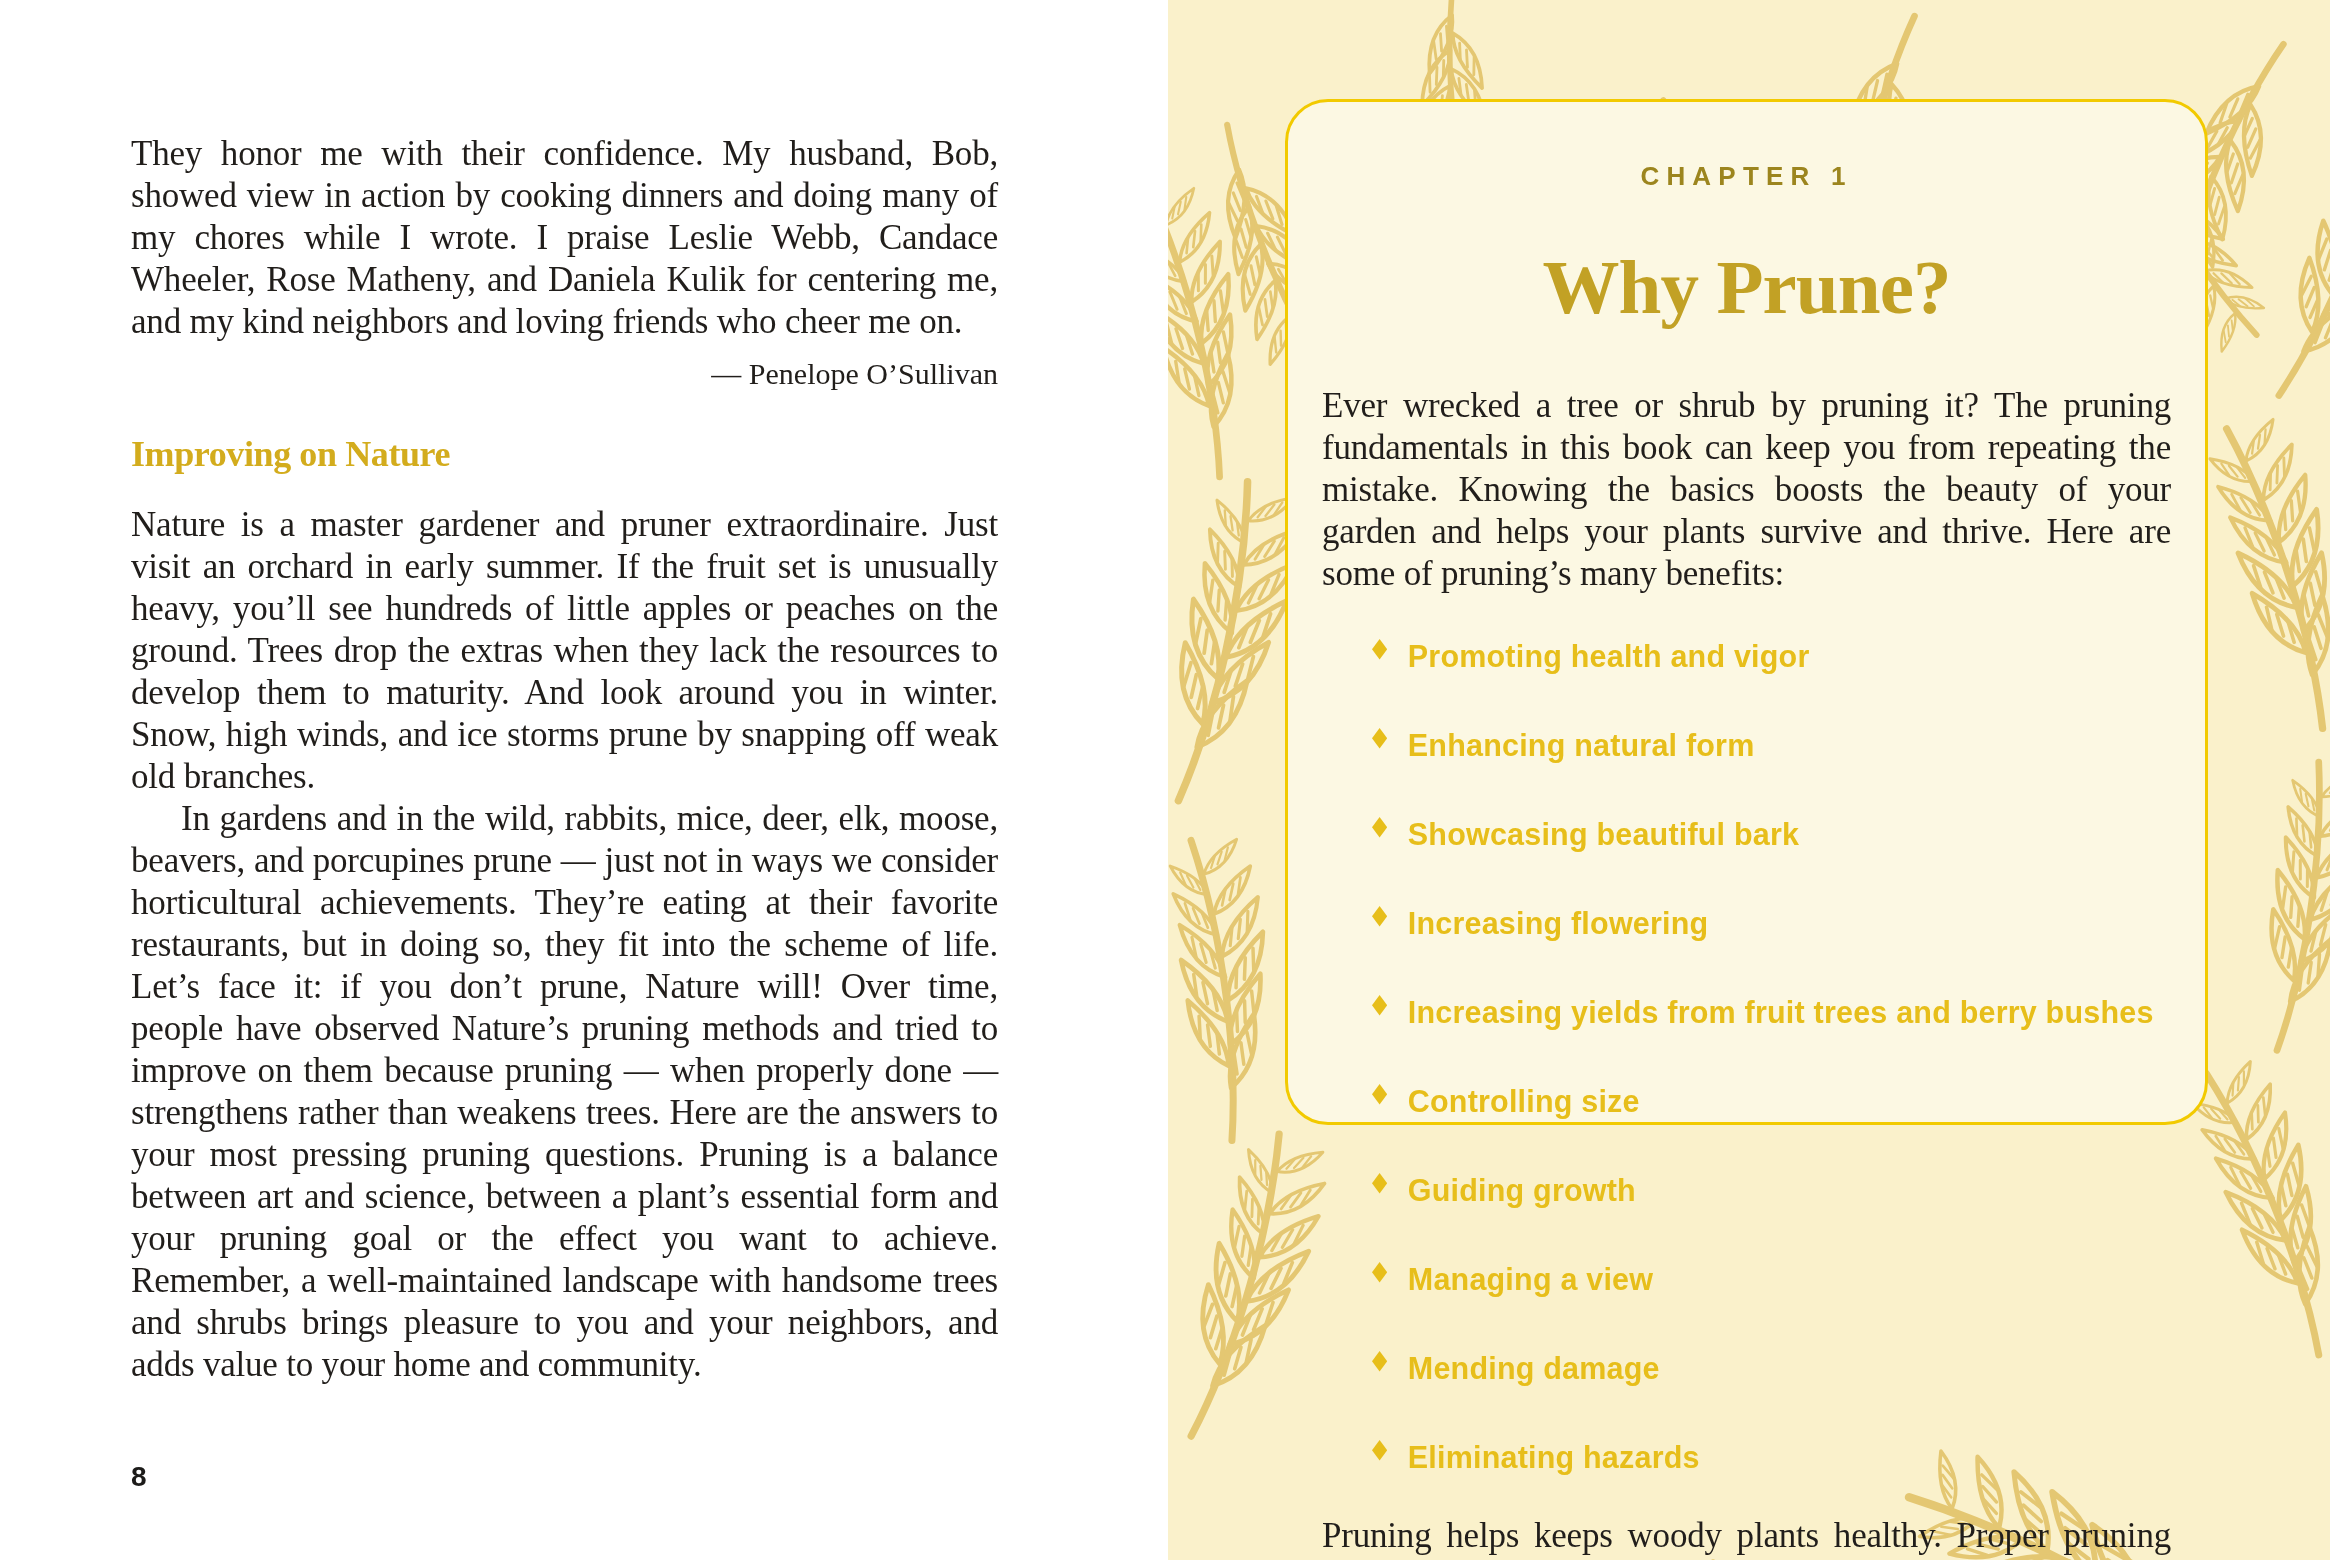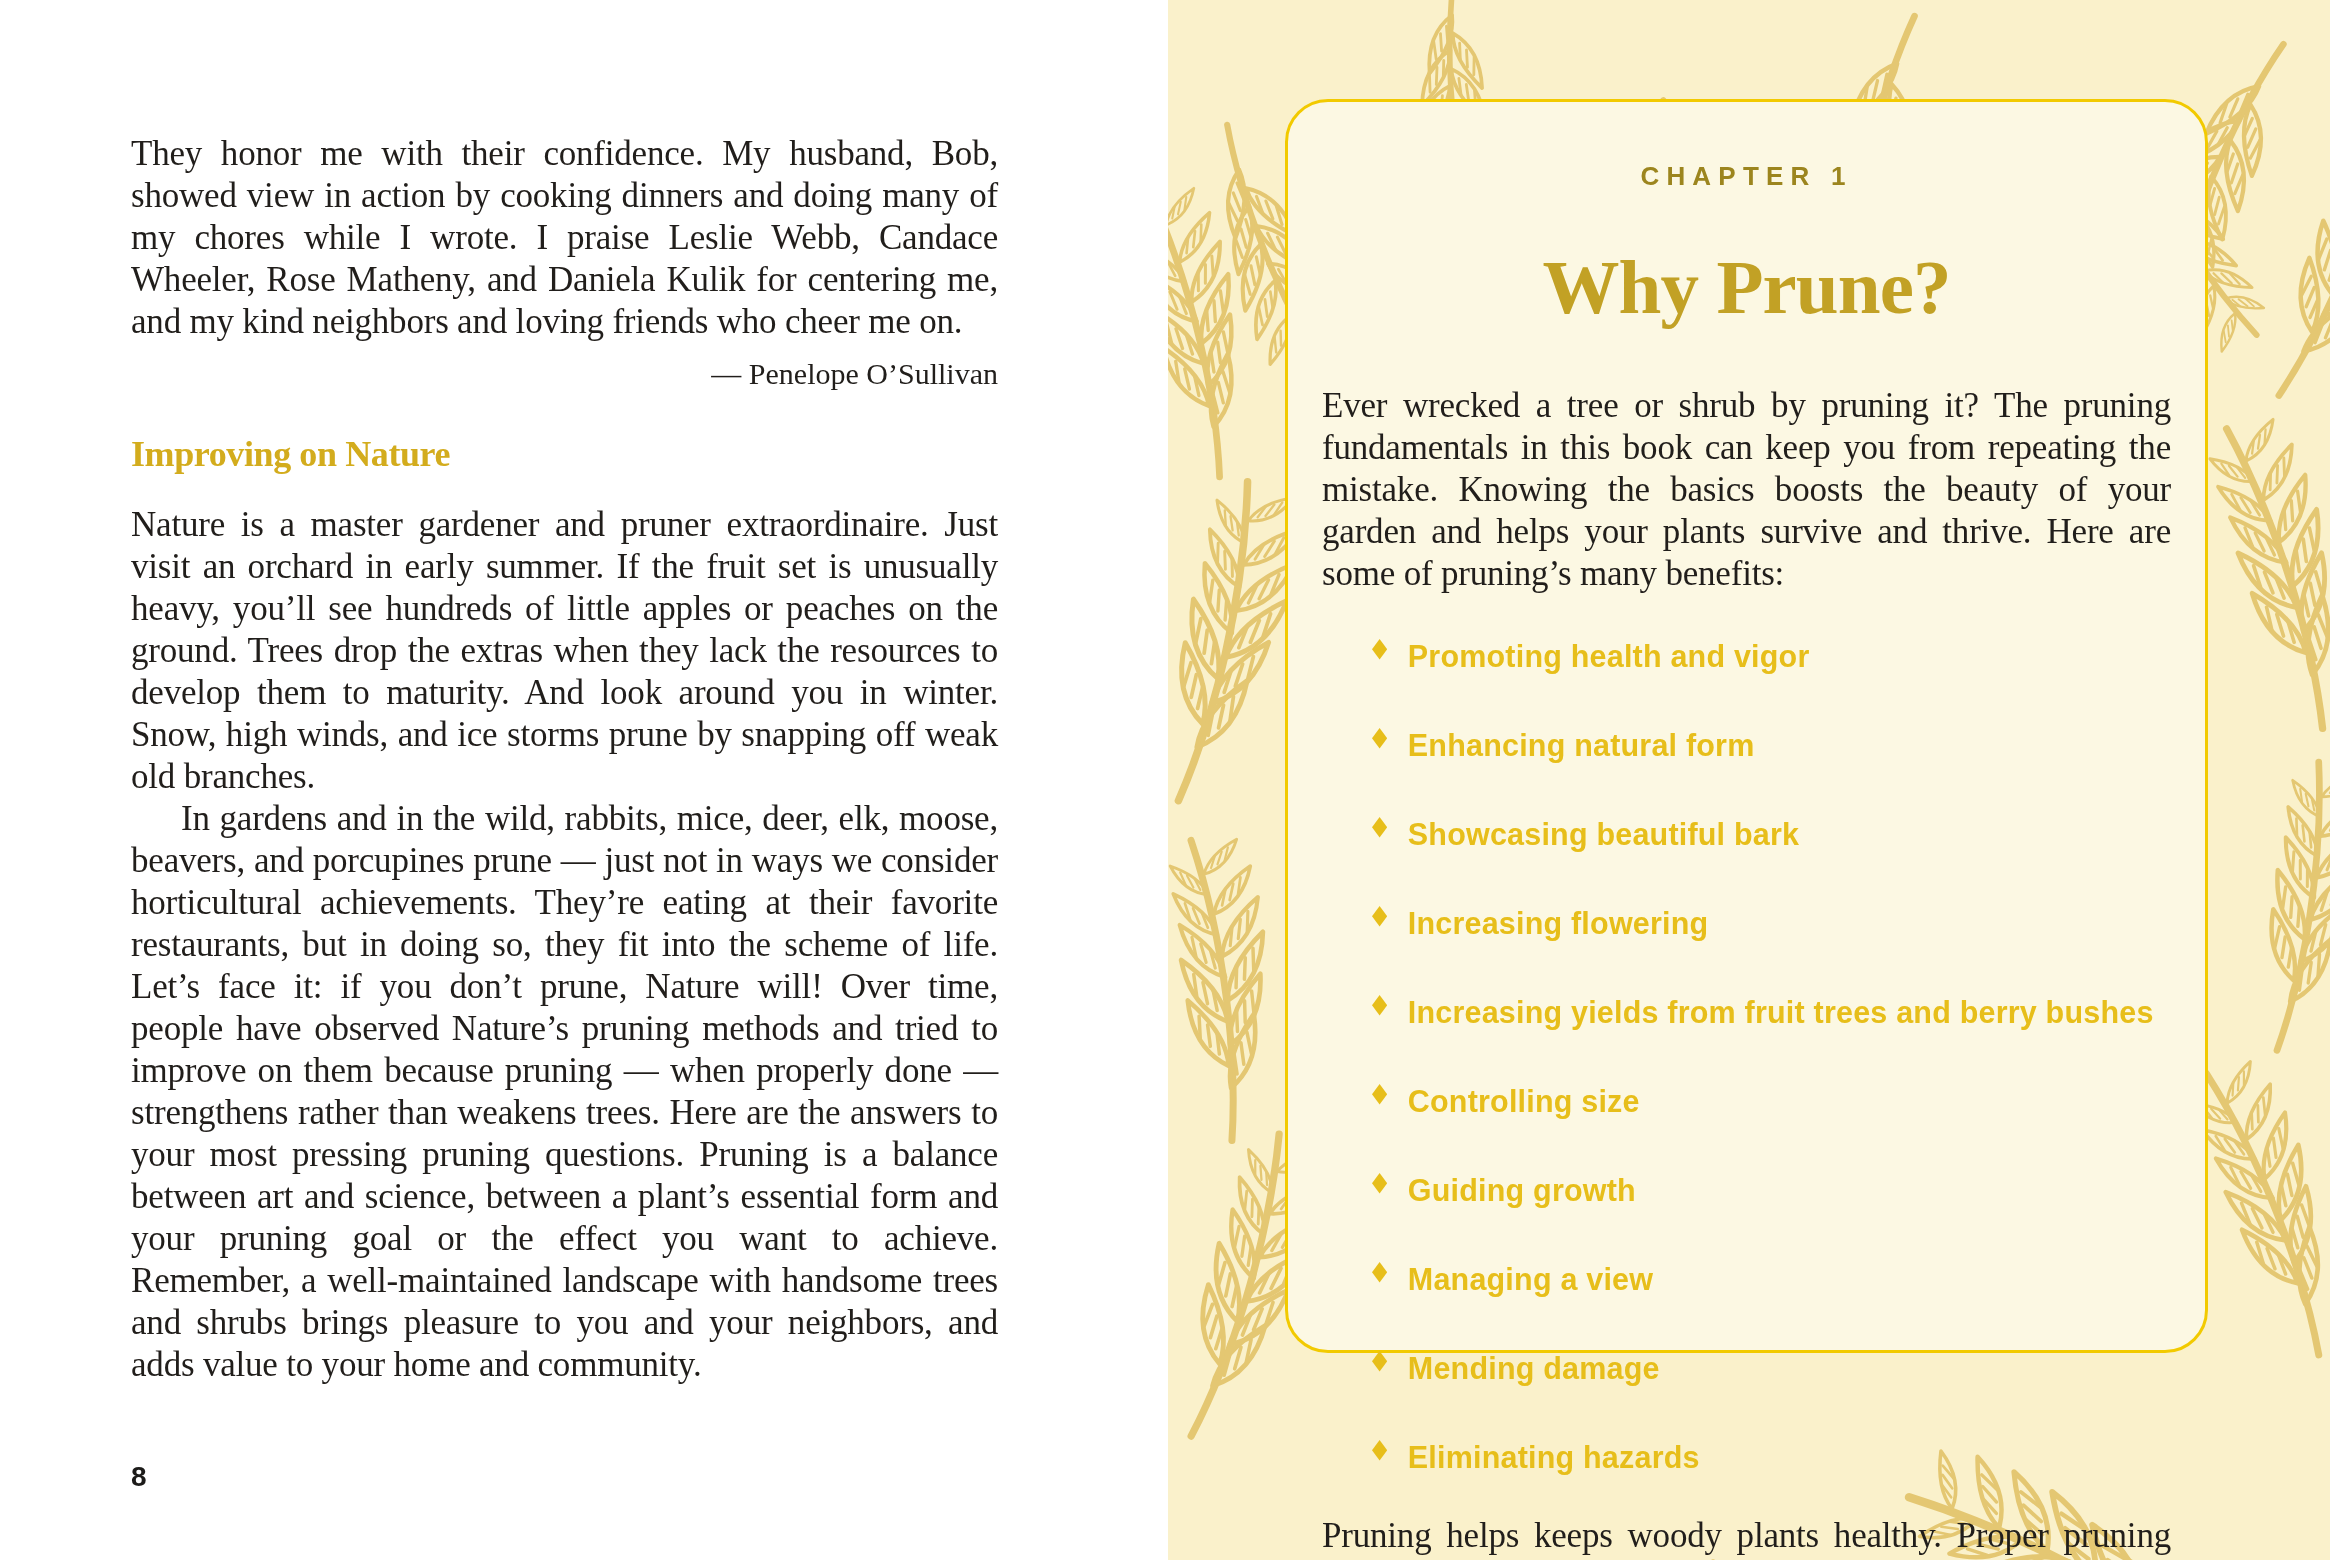--- a/index.html
+++ b/index.html
@@ -25,21 +25,21 @@
                  font-size:28px; font-weight:bold; color:#1c1b19; }
 
   
   .right-page { position:absolute; left:1168px; top:0; width:1162px; height:1560px;
                 background:var(--right-bg,#faf1cb); overflow:hidden; }
   .leaf-bg { position:absolute; left:0; top:0; width:1162px; height:1560px; }
   .lo { fill:none; stroke:var(--leaf,#e4c772); stroke-width:4px; stroke-linejoin:round; }
   .lh { fill:none; stroke:var(--leaf,#e4c772); stroke-width:3px; stroke-linecap:round; }
   .st { fill:none; stroke:var(--leaf,#e4c772); stroke-width:6px; stroke-linecap:round; }
 
-  .chapter-card { position:absolute; left:117px; top:99px; width:923px; height:1254px;
+  .chapter-card { position:absolute; left:117px; top:99px; width:923px; height:1026px;
                   box-sizing:border-box; background:var(--card-bg,#fcf8e3);
                   border:3.6px solid var(--card-border,#f2ca00); border-radius:43px;
                   padding:0 34px; }
   .chapter-label { margin-top:59px; text-align:center; font-family:"Liberation Sans",sans-serif;
                    font-size:26px; font-weight:bold; letter-spacing:7.2px;
                    color:var(--chapter-gold,#9c851e); }
   .chapter-title { margin:57px 0 0; text-align:center; font-size:77px; line-height:77px;
                    font-weight:bold; color:var(--title-gold,#c2a125); letter-spacing:-0.9px; }
   .intro { margin-top:59px; }
   .benefits { margin:21.5px 0 0; padding:0 0 0 50px; list-style:none; }

